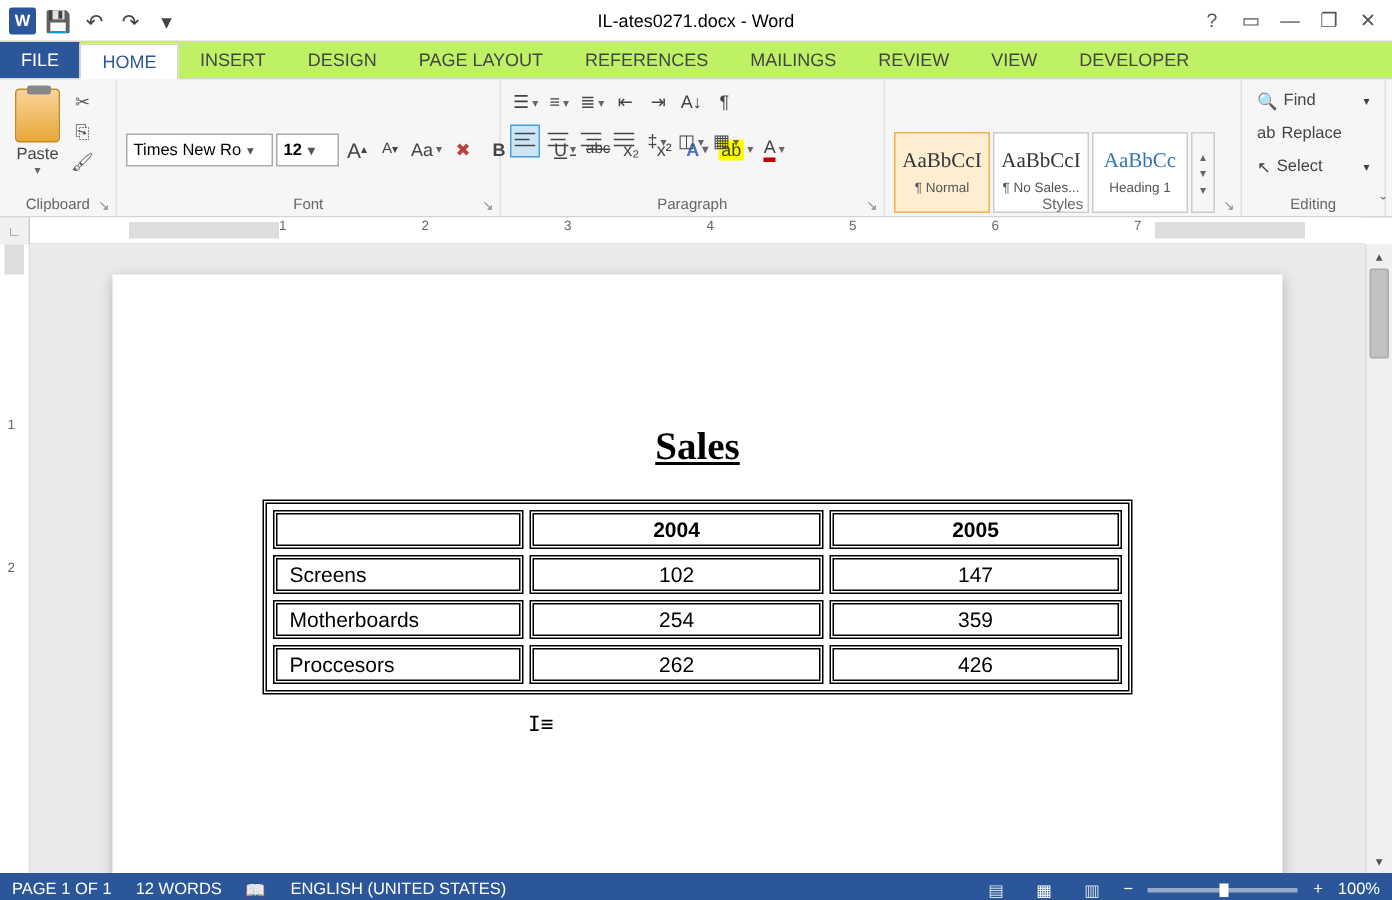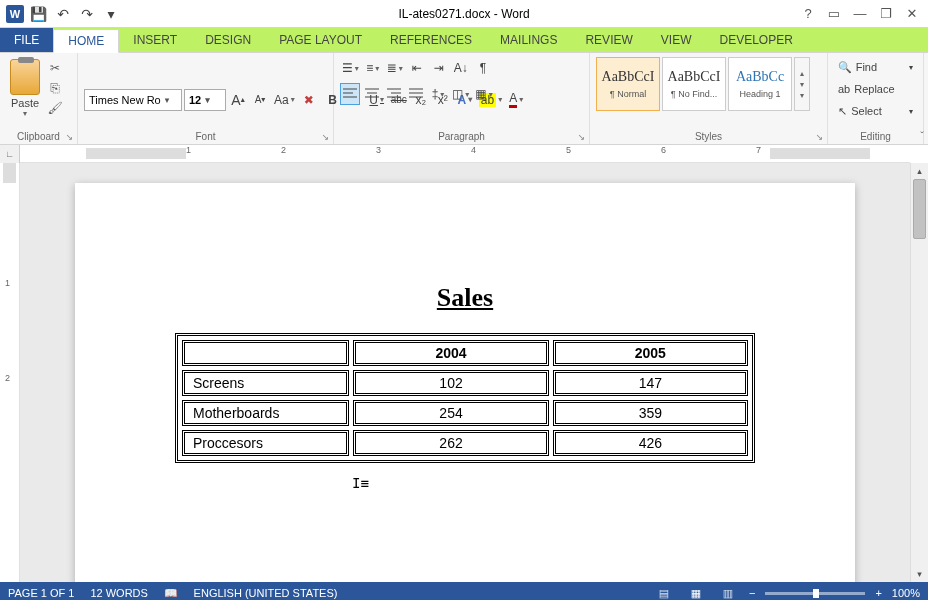--- a/index.html
+++ b/index.html
@@ -36,21 +36,21 @@
 .font-row { display: flex; gap: 2px; align-items: center; }
 .combo { background: #fff; border: 1px solid #ababab; height: 22px; display: flex; align-items: center; font-size: 11px; padding: 0 4px; cursor: pointer; position: relative; }
 .combo::after { content: "▾"; font-size: 9px; color: #555; margin-left: 4px; }
 .font-name { width: 98px; }
 .font-size { width: 42px; font-weight: bold; }
 .ribbon-btn { min-width: 20px; height: 22px; display: flex; align-items: center; justify-content: center; font-size: 12px; color: #444; cursor: pointer; padding: 0 2px; }
 .ribbon-btn.drop::after { content:"▾"; font-size:8px; margin-left:2px; color:#666; }
 .ribbon-btn.active { background:#cde6f7; border:1px solid #4ba0e0; }
 
 .para-group .group-body { flex-direction: column; gap: 4px; }
-.styles-body { display: flex; align-items: flex-start; gap: 2px; }
+.styles-body { display: flex; align-items: flex-end; gap: 2px; }
 .style-box { width: 64px; height: 54px; border: 1px solid #ccc; background: #fff; display: flex; flex-direction: column; align-items: center; justify-content: center; cursor: pointer; font-size: 10px; }
 .style-box.sel { border: 1px solid #f3b04f; background: #fdeed2; }
 .style-sample { font-family: "Times New Roman", serif; font-size: 14px; color: #333; }
 .style-sample.h1 { color: #2e74b5; }
 .style-name { font-size: 9px; color: #555; margin-top: 4px; }
 .styles-more { width: 16px; height: 54px; border: 1px solid #ccc; display: flex; flex-direction: column; align-items: center; justify-content: center; font-size: 8px; color: #666; cursor: pointer; gap: 2px; }
 
 .editing-body { flex-direction: column; display: flex; gap: 2px; font-size: 11px; }
 .edit-item { display: flex; align-items: center; gap: 4px; height: 20px; cursor: pointer; padding: 0 4px; color: #444; white-space: nowrap; }
 
@@ -228,21 +228,21 @@
   </div>
 
   <div class="group" style="width:238px">
     <div class="group-body styles-body">
       <div class="style-box sel">
         <div class="style-sample">AaBbCcI</div>
         <div class="style-name">¶ Normal</div>
       </div>
       <div class="style-box">
         <div class="style-sample">AaBbCcI</div>
-        <div class="style-name">¶ No Find...</div>
+        <div class="style-name">¶ No Sales...</div>
       </div>
       <div class="style-box">
         <div class="style-sample h1">AaBbCc</div>
         <div class="style-name">Heading 1</div>
       </div>
       <div class="styles-more">
           <span>▴</span>
           <span>▾</span>
           <span>▾</span>
         </div>

